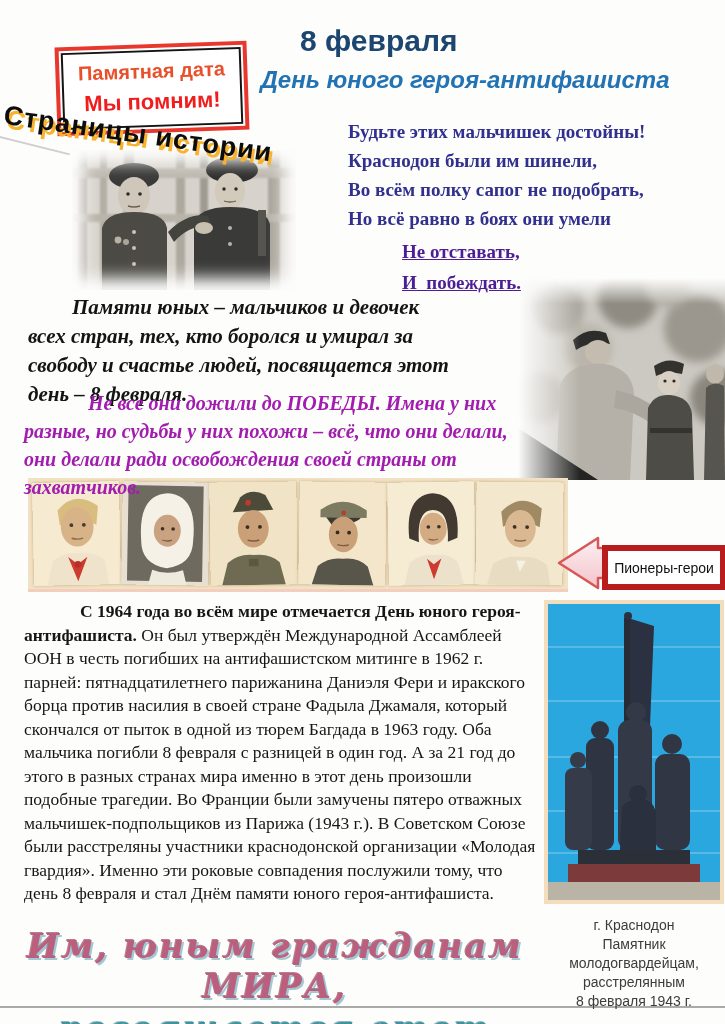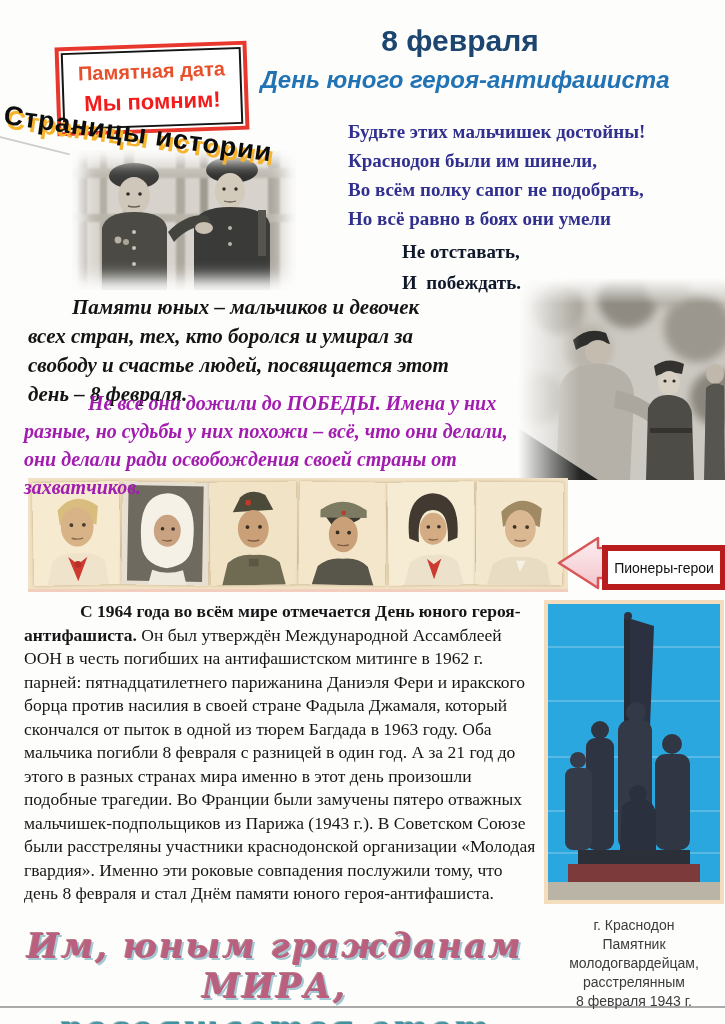--- a/index.html
+++ b/index.html
@@ -14,21 +14,21 @@
   .stamp-l2{color:#f21c1c;font:bold 22px "Liberation Sans",sans-serif;margin-top:6px;}
 
   
   .banner{position:absolute;left:6px;top:100px;z-index:7;white-space:nowrap;
           font:bold 27px "Liberation Sans",sans-serif;color:#0d0d0d;letter-spacing:1px;
           text-shadow:3px 4px 0 #f7b32b;transform:rotate(8deg);transform-origin:0 0;}
   .scan-diag{position:absolute;left:0;top:136px;width:72px;height:2px;background:#cfcfcf;
              transform:rotate(14deg);transform-origin:0 0;}
 
   
-  .title{position:absolute;left:300px;top:24px;width:320px;text-align:center;
+  .title{position:absolute;left:300px;top:24px;width:320px;
          font:bold 30px "Liberation Sans",sans-serif;color:#1c4670;}
   .subtitle{position:absolute;left:258px;top:66px;width:414px;text-align:center;
          font:bold italic 24px "Liberation Sans",sans-serif;color:#2273b4;}
 
   
   .photo1{position:absolute;left:72px;top:150px;width:224px;height:140px;z-index:2;}
   .photo1 svg{width:100%;height:100%;display:block;}
   .soft::after{content:"";position:absolute;inset:0;box-shadow:inset 0 0 16px 12px #fdfdfc;pointer-events:none;}
 
   .photo2{position:absolute;left:518px;top:278px;width:207px;height:202px;z-index:1;
@@ -36,21 +36,21 @@
           mask-image:linear-gradient(to right,rgba(0,0,0,0),#000 62px);}
   .photo2 svg{width:100%;height:100%;display:block;}
 
   
   .poem{position:absolute;left:330px;top:117px;z-index:3;}
   .poem .pline{white-space:pre;font:bold 19px "Liberation Serif",serif;}
   .g1 .pline{color:#31308f;line-height:29px;}
   .g2{margin-left:18px;}
   .g2 .pline{color:#31308f;line-height:29px;}
   .g3{margin-left:72px;margin-top:3px;}
-  .g3 .pline{color:#0f172a;line-height:31px;}
+  .g3 .pline{color:#4c1d95;line-height:31px;text-decoration:underline;}
 
   
   .ded1{position:absolute;left:28px;top:293px;width:425px;z-index:4;
         font:bold italic 21px "Liberation Serif",serif;color:#141414;line-height:29px;text-indent:44px;}
   .ded2{position:absolute;left:24px;top:389px;width:508px;z-index:4;
         font:bold italic 20px "Liberation Serif",serif;color:#a21caf;line-height:28px;text-indent:64px;}
 
   
   .strip{position:absolute;left:28px;top:478px;width:540px;height:114px;z-index:2;
          background:#f2e2c4;border-bottom:3px solid #f3cdbd;

